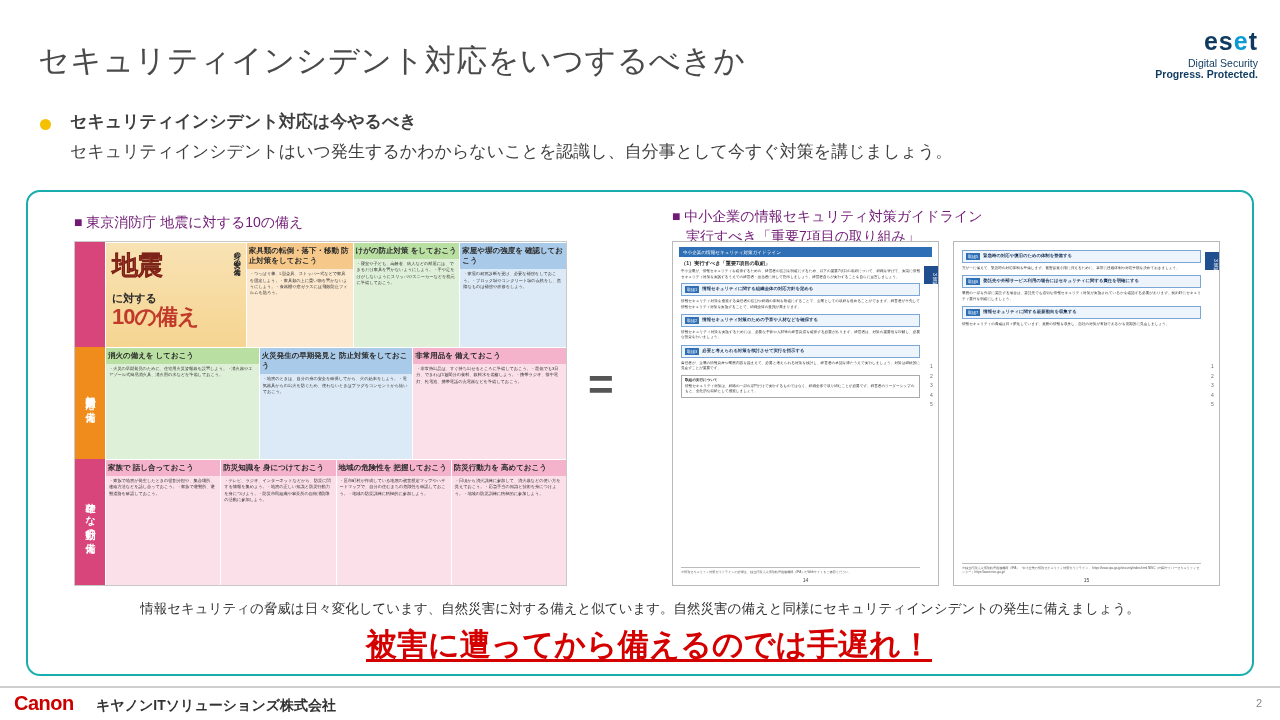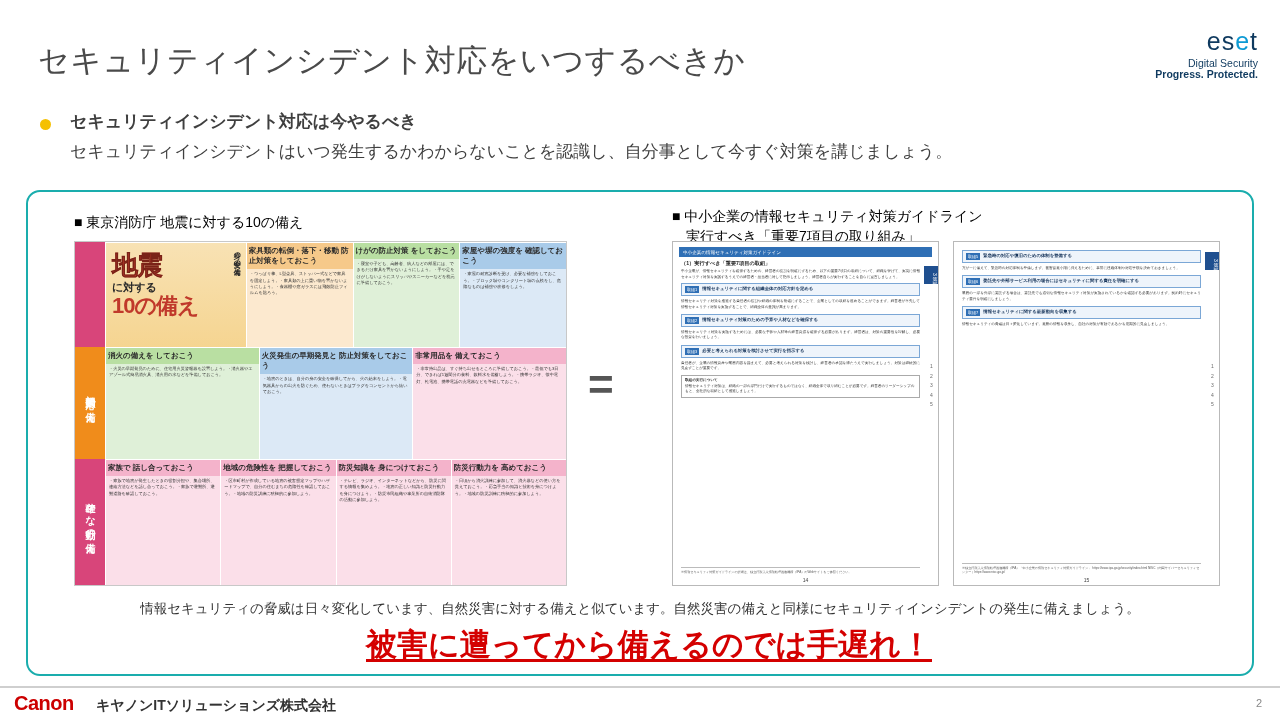--- a/index.html
+++ b/index.html
@@ -30,21 +30,21 @@
   }
   .eset-logo {
     position: absolute;
     right: 22px;
     top: 28px;
     text-align: right;
     line-height: 1.1;
   }
   .eset-mark {
     font-size: 25px;
-    font-weight: normal;
+    font-weight: bold;
     color: #0f3a5f;
     letter-spacing: 1px;
   }
   .eset-mark .t { color: #0c9ad4; }
   .eset-sub1 {
     font-size: 10.5px;
     color: #0f3a5f;
     margin-top: 2px;
   }
   .eset-sub2 {
@@ -94,21 +94,21 @@
     height: 486px;
     border: 2.5px solid #1aadad;
     border-radius: 14px;
     box-sizing: border-box;
     background: #ffffff;
   }
 
   .col-head {
     position: absolute;
     font-size: 14px;
-    color: #000000;
+    color: #701a75;
     line-height: 1.45;
   }
 
   
   .poster {
     position: absolute;
     left: 46px;
     top: 49px;
     width: 493px;
     height: 345px;
@@ -185,21 +185,21 @@
     font-weight: bold;
     color: #c0392b;
     -webkit-text-stroke: 0.4px #7a2318;
     line-height: 0.95;
     letter-spacing: -1px;
   }
   .pt-2 {
     font-size: 11px;
     font-weight: bold;
     color: #2a2a2a;
-    margin-top: 2px;
+    margin-top: 13px;
     font-family: Liberation Serif, serif;
   }
   .pt-3 {
     font-size: 22px;
     font-weight: bold;
     color: #c0392b;
     line-height: 1;
     letter-spacing: -1px;
   }
   .pt-side {
@@ -481,28 +481,28 @@
       </div>
 
       <div class="side-label sl-3">確かな行動の備え</div>
       <div class="row3">
         <div class="cell c-pink">
           <div class="cell-hd">家族で
 話し合っておこう</div>
           <div class="cell-body">・家族で地震が発生したときの役割分担や、集合場所、連絡方法などを話し合っておこう。・家族で避難所、避難道路を確認しておこう。</div>
         </div>
         <div class="cell c-pink">
+          <div class="cell-hd">防災知識を
+身につけておこう</div>
+          <div class="cell-body">・テレビ、ラジオ、インターネットなどから、防災に関する情報を集めよう。・地震の正しい知識と防災行動力を身につけよう。・防災市民組織や事業所の自衛消防隊の活動に参加しよう。</div>
+        </div>
+        <div class="cell c-pink">
           <div class="cell-hd">地域の危険性を
 把握しておこう</div>
           <div class="cell-body">・区市町村が作成している地震の被害想定マップやハザードマップで、自分の住むまちの危険性を確認しておこう。・地域の防災訓練に積極的に参加しよう。</div>
-        </div>
-        <div class="cell c-pink">
-          <div class="cell-hd">防災知識を
-身につけておこう</div>
-          <div class="cell-body">・テレビ、ラジオ、インターネットなどから、防災に関する情報を集めよう。・地震の正しい知識と防災行動力を身につけよう。・防災市民組織や事業所の自衛消防隊の活動に参加しよう。</div>
         </div>
         <div class="cell c-pink">
           <div class="cell-hd">防災行動力を
 高めておこう</div>
           <div class="cell-body">・日頃から消火訓練に参加して、消火器などの使い方を覚えておこう。・応急手当の知識と技術を身につけよう。・地域の防災訓練に積極的に参加しよう。</div>
         </div>
       </div>
     </div>
 
     <div class="equals">=</div>

